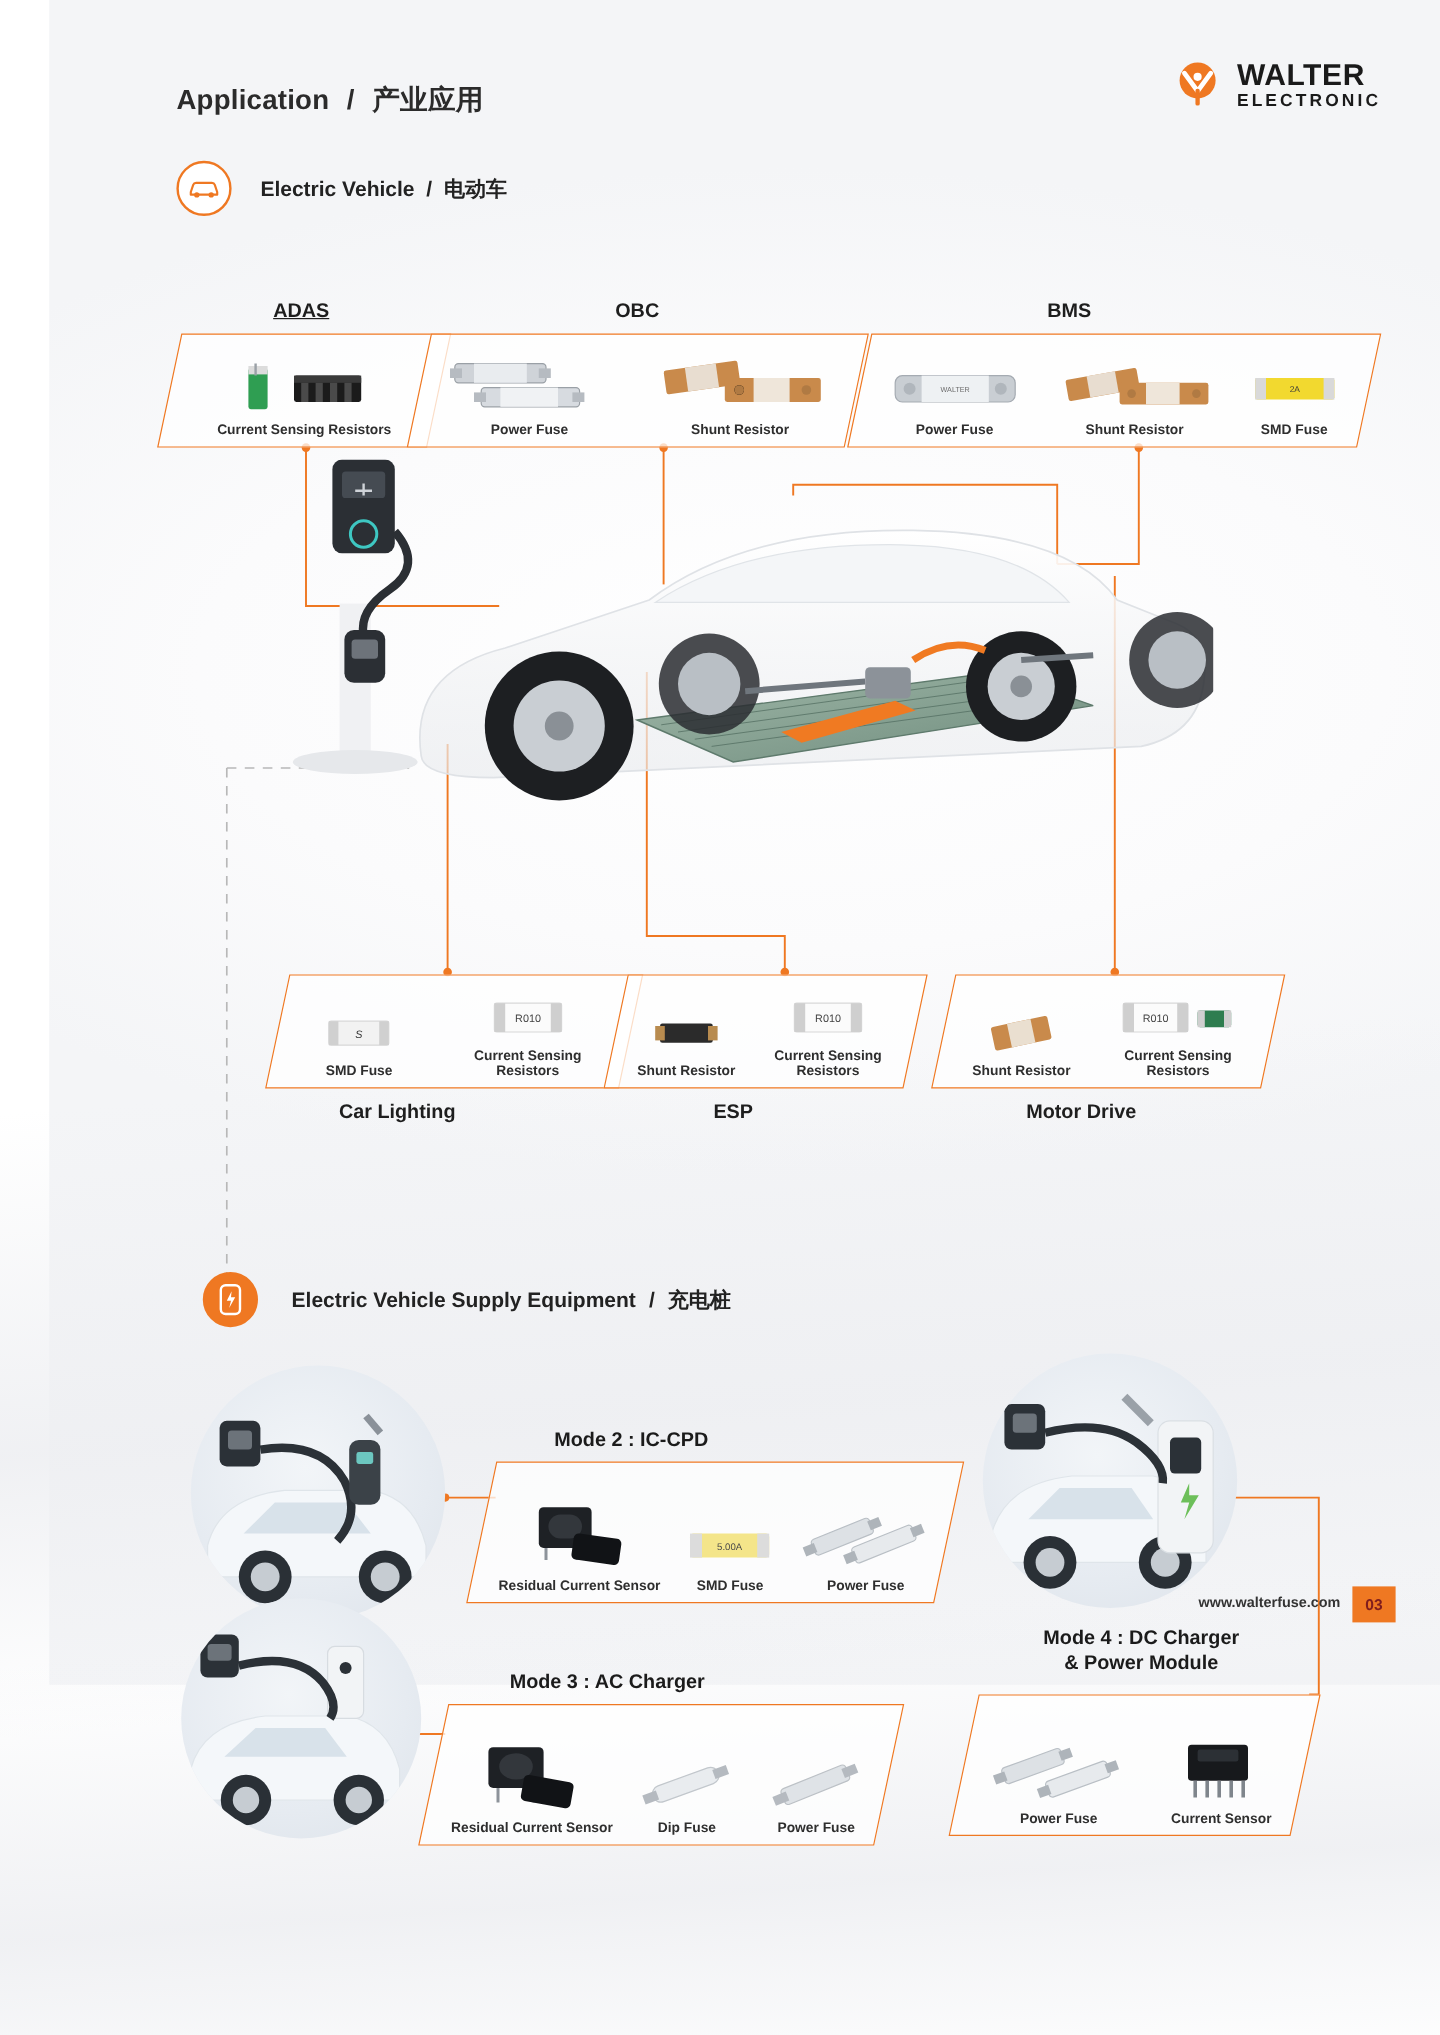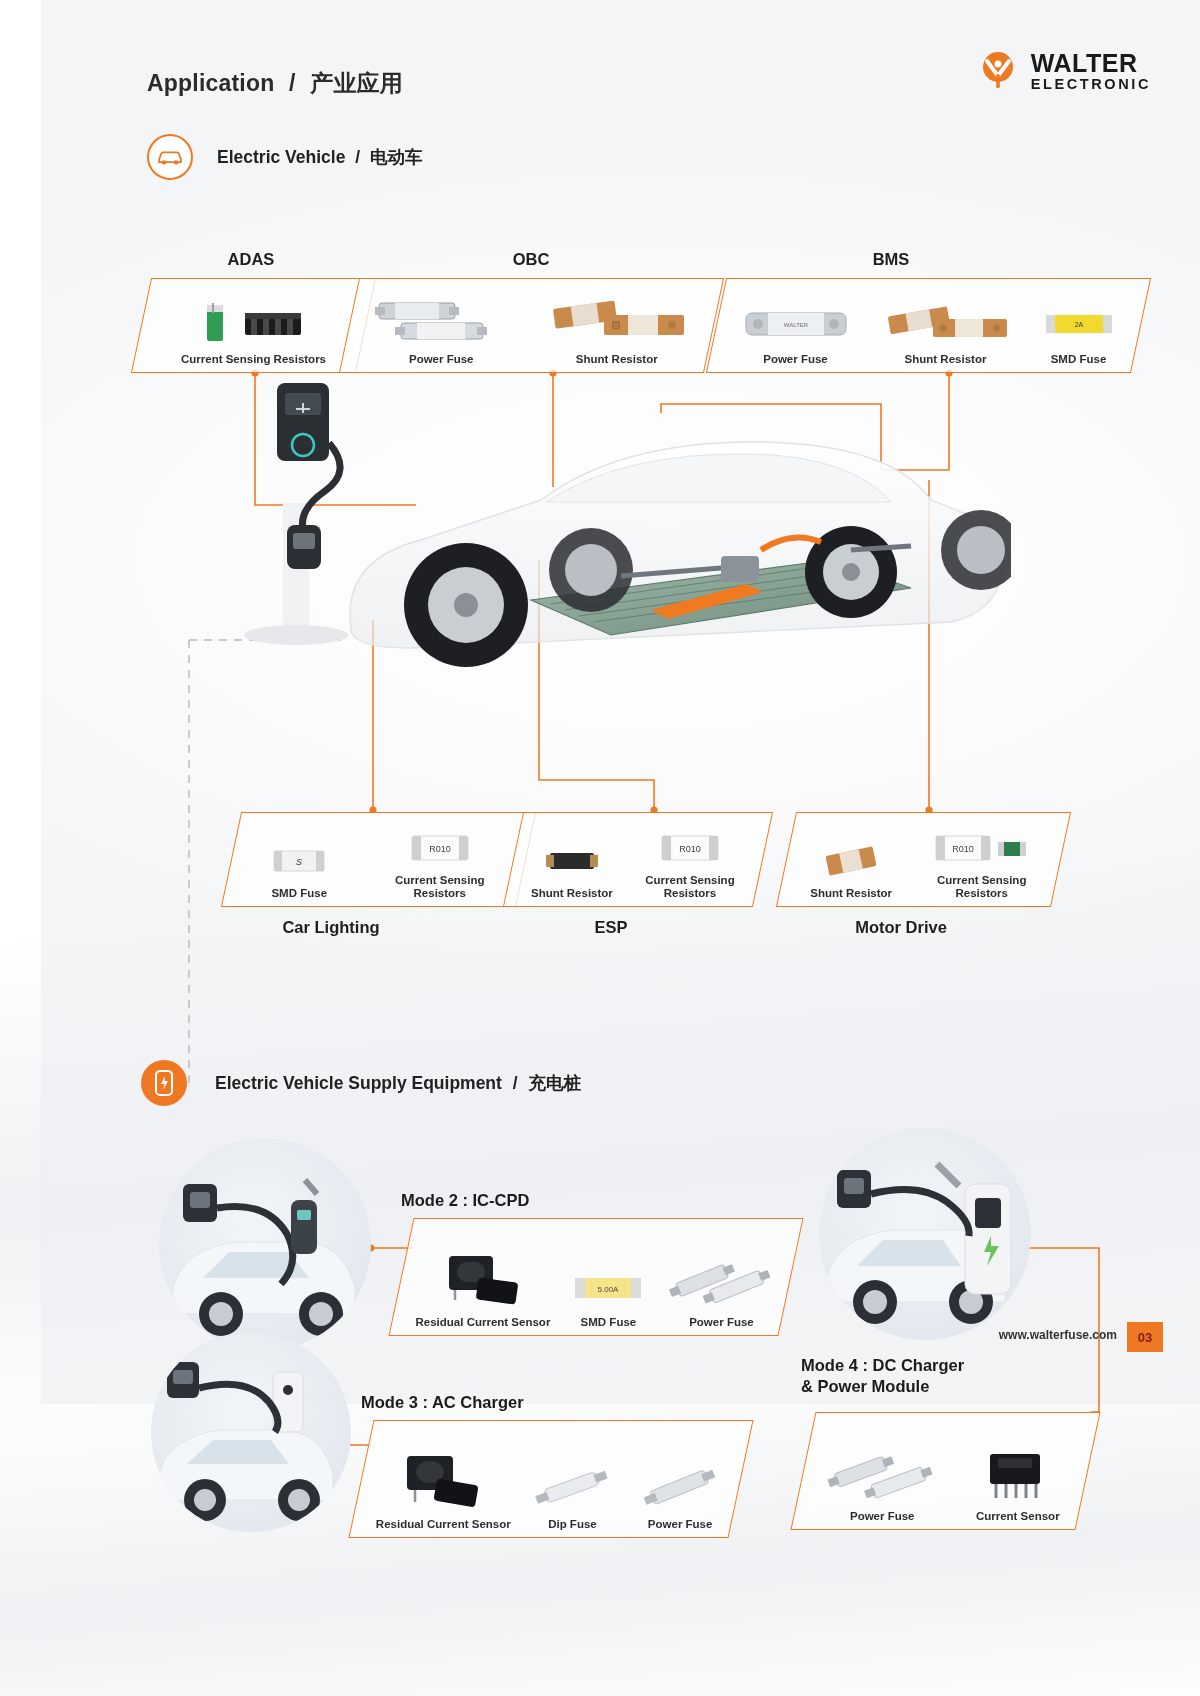--- a/index.html
+++ b/index.html
@@ -98,21 +98,21 @@
     font-size: 13px; font-weight: bold;
   }
 
   
   .photo-circle {
     position: absolute; border-radius: 50%;
     background: radial-gradient(circle at 45% 40%, #f2f5f8 0%, #e6ebf1 60%, #dde3ea 100%);
     overflow: hidden;
   }
   .mode-label {
-    position: absolute; font-size: 16.5px; font-weight: bold; color: #1b1b1b; line-height: 1.25;
+    position: absolute; font-size: 16.5px; font-weight: bold; color: #1b1b1b; text-align: center; line-height: 1.25;
   }
 </style>
 </head>
 <body>
 
 <div id="page">
 
   <div class="bg-band" style="top:880px;"></div>
   <div class="bg-band" style="top:1340px; height:420px;"></div>
 
@@ -174,21 +174,21 @@
       <circle cx="613" cy="810" r="3.6" fill="#EF7822" stroke="none"></circle>
 
       <path d="M888 810 L888 480"></path>
       <circle cx="888" cy="810" r="3.6" fill="#EF7822" stroke="none"></circle>
     </g>
 
     <path d="M148 640 L148 1085" stroke="#b8b8b8" stroke-width="1.4" stroke-dasharray="8 7" fill="none"></path>
     <path d="M148 640 L300 640" stroke="#b8b8b8" stroke-width="1.4" stroke-dasharray="8 7" fill="none"></path>
   </svg>
 
-  <div class="grp-label" style="left:110px; top:250px; width:200px;">ADAS</div>
+  <div class="grp-label" style="left:110px; top:250px; width:200px;text-decoration:underline;">ADAS</div>
   <div class="para" style="left:100px; top:278px; width:225px; height:95px;">
     <div class="para-inner">
       <div class="item">
         <div class="thumb">
           <svg width="120" height="46" viewBox="0 0 120 46">
             <rect x="14" y="6" width="16" height="34" rx="2" fill="#2f9e52"></rect>
             <rect x="14" y="4" width="16" height="7" fill="#dcdcdc"></rect>
             <path d="M20 2 L20 12" stroke="#9aa0a6" stroke-width="2"></path>
             <rect x="52" y="12" width="56" height="22" rx="2" fill="#1b1b1b"></rect>
             <rect x="52" y="12" width="56" height="6" fill="#3a3a3a"></rect>
@@ -434,21 +434,21 @@
             <rect x="68" y="16" width="6" height="14" fill="#cfcfcf"></rect>
             <rect x="90" y="16" width="6" height="14" fill="#cfcfcf"></rect>
           </svg>
         </div>
         <div class="cap" style="max-width:110px;">Current Sensing Resistors</div>
       </div>
     </div>
   </div>
   <div class="grp-label" style="left:745px; top:918px; width:230px;">Motor Drive</div>
 
-  <div class="section-head" style="left:100px; top:1060px;gap:28px;">
+  <div class="section-head" style="left:128px; top:1060px;gap:28px;">
     <div class="circ-icon filled">
       <svg width="22" height="28" viewBox="0 0 22 28">
         <rect x="3" y="2" width="16" height="24" rx="4" fill="none" stroke="#ffffff" stroke-width="2"></rect>
         <path d="M12 7 L8 15 L11.5 15 L10 21 L15 12 L11.5 12 Z" fill="#ffffff"></path>
       </svg>
     </div>
     <div class="section-title">
       <span>Electric Vehicle Supply Equipment</span>
       <span class="sep" style="margin:0 6px;">/</span>
       <span>充电桩</span>

